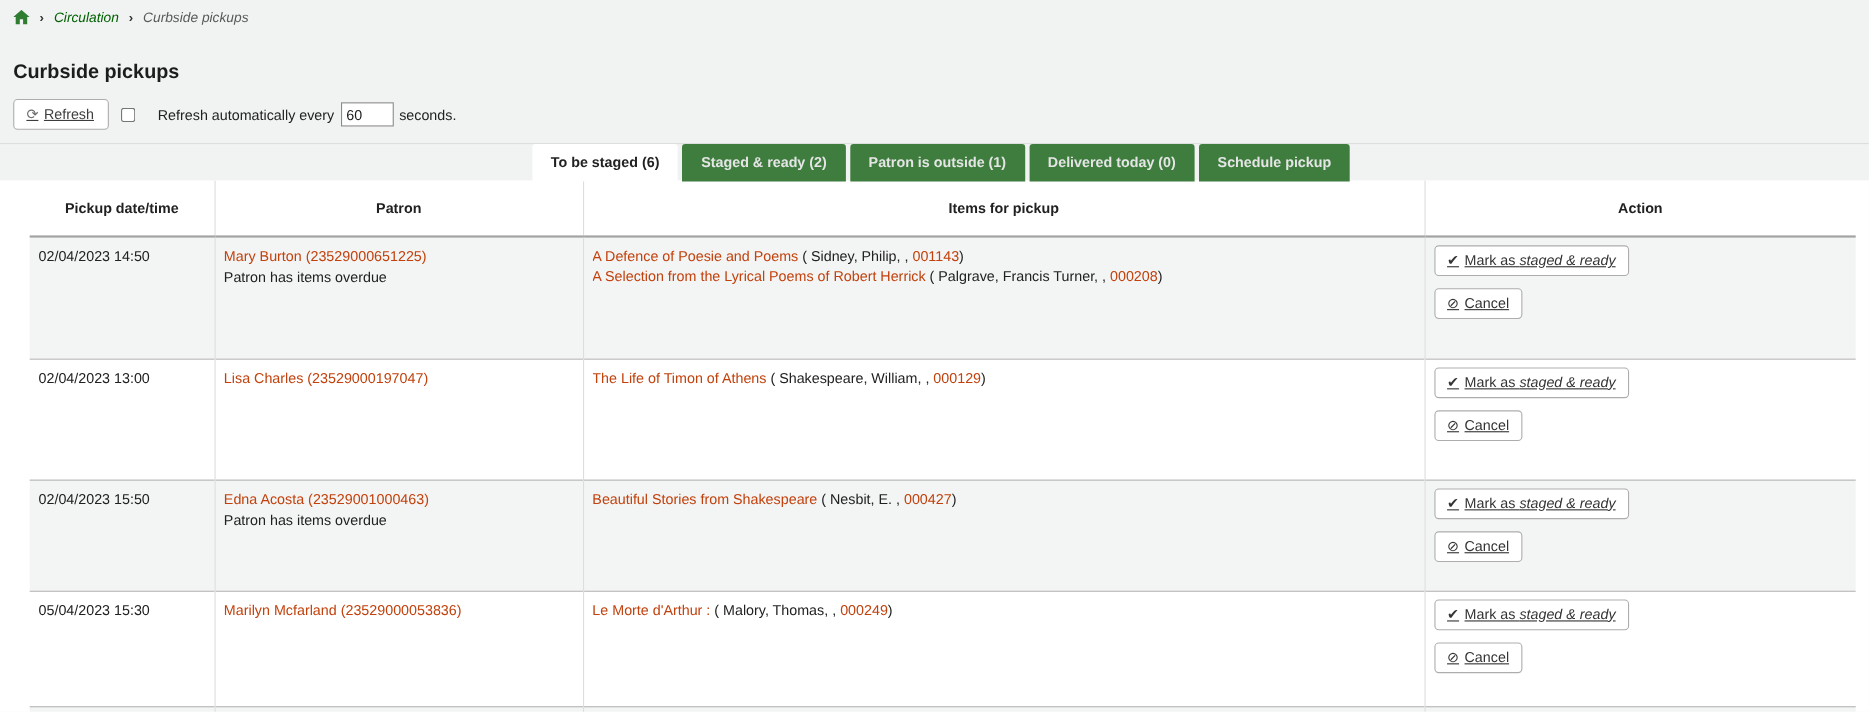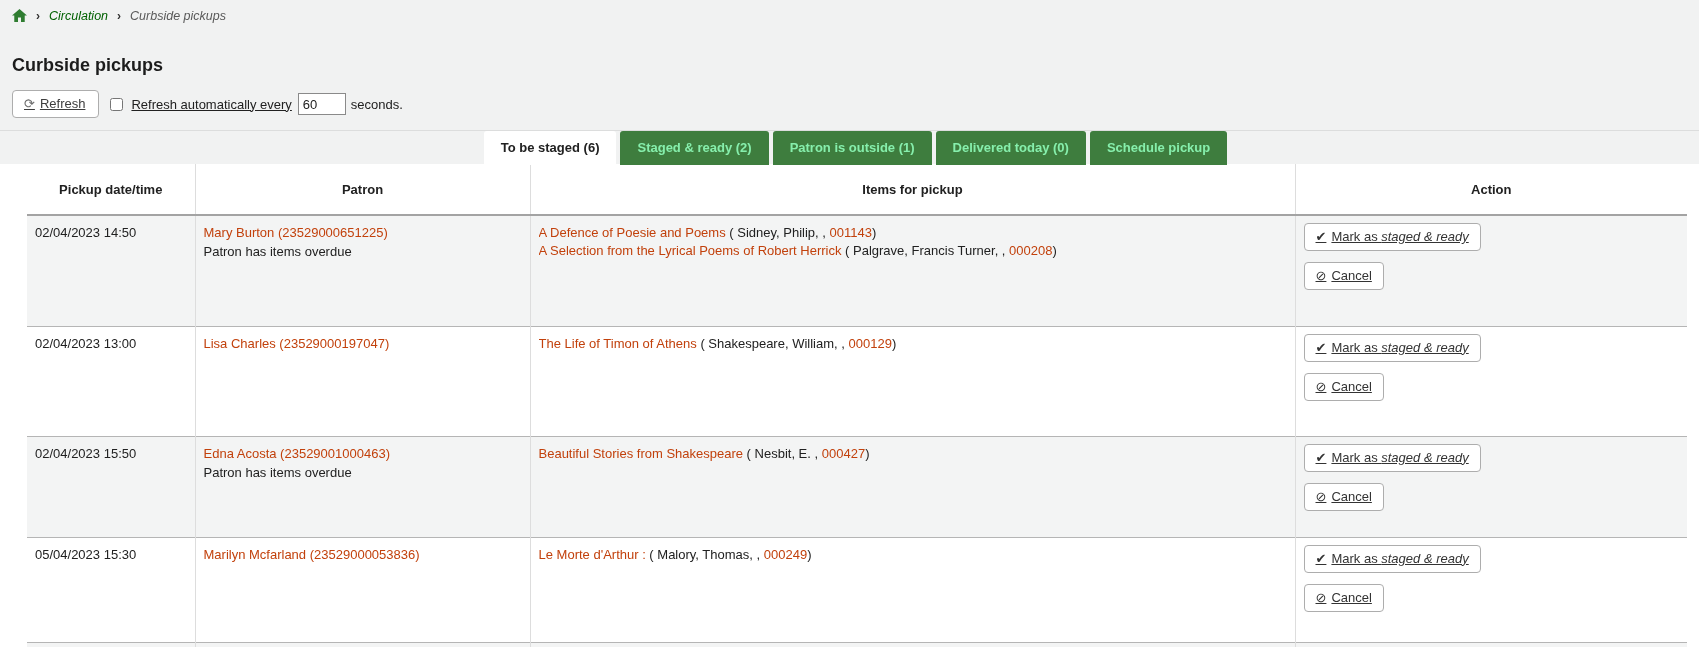--- a/index.html
+++ b/index.html
@@ -29,21 +29,21 @@
   .controls { display: flex; align-items: center; margin: 0 12px 12px 12px; }
   .btn {
     background: #fff; border: 1px solid #adadad; border-radius: 4px;
     color: #3d3d3d; font-size: 13px; cursor: pointer;
     font-family: "Liberation Sans", sans-serif;
     text-decoration: underline;
   }
   .refresh-btn { padding: 5px 13px 6px 11px; }
   .refresh-btn .icon { color: #6d6d6d; margin-right: 5px; font-size: 13px; }
   .auto-check { margin-left: 11px; width: 13px; height: 13px; }
-  .auto-label { margin-left: 8px; text-decoration: underline; }
+  .auto-label { margin-left: 20px; }
   .interval-input {
     width: 48px; height: 22px; margin-left: 6px; padding: 2px 4px;
     border: 1px solid #8a8a8a; font-size: 13px; color: #212121;
     font-family: Liberation Sans, sans-serif;
   }
   .seconds-label { margin-left: 5px; }
   
   .tabs-strip {
     border-top: 1px solid #dcdddd;
     padding-left: 12px;
@@ -51,21 +51,21 @@
     height: 34px;
     justify-content: center;
   }
   .tab {
     height: 34px; line-height: 34px;
     padding: 0 17px;
     font-size: 13px; font-weight: bold;
     border-radius: 3px 3px 0 0;
     cursor: pointer; white-space: nowrap;
   }
-  .tab.green { background: #3e7d3e; color: #86efac; }
+  .tab.green { background: #3e7d3e; color: #e5e5e5; }
   .tab.active { background: #fff; color: #212121; }
   
   .panel { background: #fff; height: 486px; overflow: hidden; }
   table.pickups {
     border-collapse: collapse; table-layout: fixed;
     margin-left: 27px; width: 1660px;
   }
   col.c-date  { width: 168px; }
   col.c-patron{ width: 335px; }
   col.c-items { width: 765px; }

